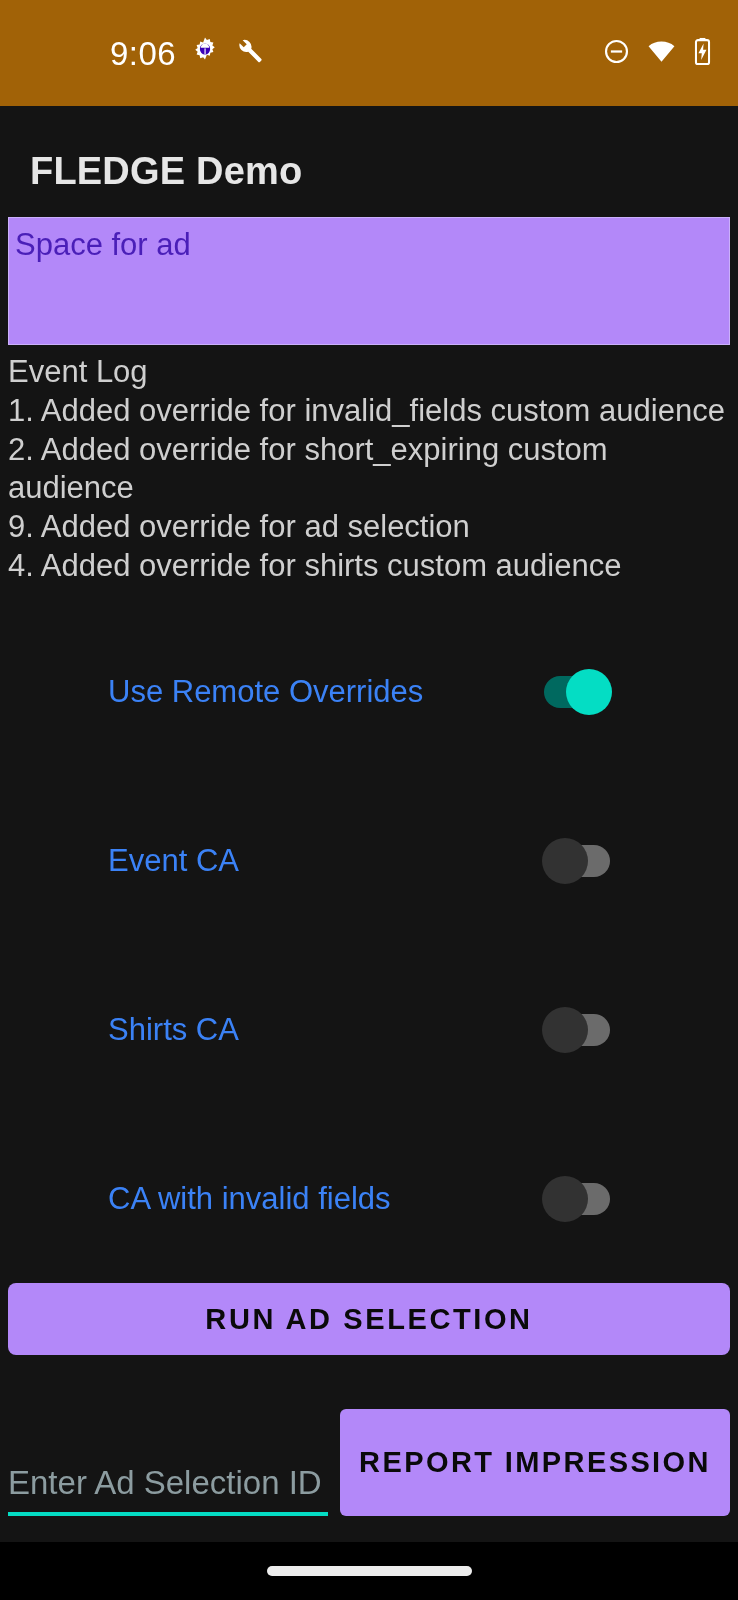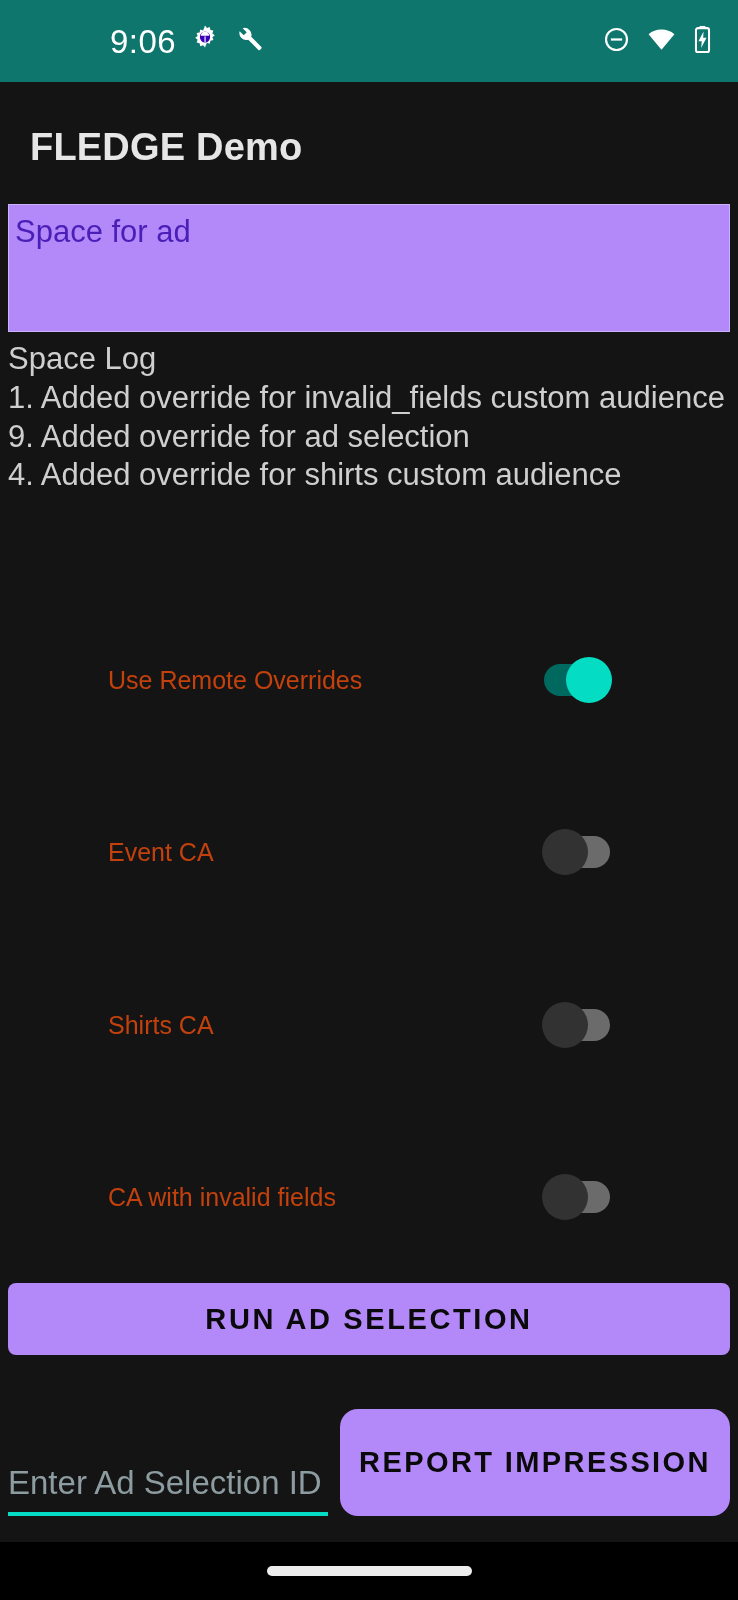--- a/index.html
+++ b/index.html
@@ -11,22 +11,22 @@
   }
   .phone {
     position:relative;
     width:738px; height:1600px;
     background:#141414;
     display:flex; flex-direction:column;
   }
 
   
   .status-bar {
-    height:82px;
-    background:#0f766e;
+    height:106px;
+    background:#a16207;
     display:flex; align-items:center;
     padding:0 26px 0 0;
     flex:0 0 auto;
     position:relative;
   }
   .sb-left {
     display:flex; align-items:center; gap:14px;
     padding-left:110px;
   }
   .sb-clock {
@@ -47,21 +47,21 @@
     color:#E6E6E6;
     font-size:38px;
     font-weight:bold;
     padding:44px 0 0 30px;
     letter-spacing:.2px;
     flex:0 0 auto;
   }
 
   
   .ad-space {
-    margin:35px 8px 0 8px;
+    margin:24px 8px 0 8px;
     height:128px;
     background:#B388F9;
     border:1px solid #cbb0fb;
     flex:0 0 auto;
   }
   .ad-space-label {
     color:#4a1fb8;
     font-size:31px;
     padding:10px 0 0 6px;
     line-height:1.1;
@@ -87,22 +87,22 @@
     display:flex; flex-direction:column;
     justify-content:space-around;
     padding:6px 0 0 0;
   }
   .switch-row {
     display:flex; align-items:center;
     padding:0 128px 0 108px;
     height:128px;
   }
   .switch-label {
-    color:#c2410c;
-    font-size:25px;
+    color:#3b82f6;
+    font-size:31px;
     line-height:1.2;
     flex:1 1 auto;
   }
   .switch {
     position:relative;
     width:66px; height:32px;
     flex:0 0 auto;
   }
   .switch .track {
     position:absolute; left:0; top:0;
@@ -158,21 +158,21 @@
     font-size:33px;
     padding:0 0 10px 0;
     outline:none;
   }
   .ad-input::placeholder { color:#8C9CA0; opacity:1; }
   .report-btn {
     flex:0 0 390px;
     background:#B388F9;
     color:#0a0a0a;
     border:none;
-    border-radius:18px;
+    border-radius:6px;
     height:107px;
     font-family:"Liberation Sans", sans-serif;
     font-size:29px;
     font-weight:bold;
     letter-spacing:2.4px;
     line-height:1.25;
     cursor:pointer;
   }
 
   
@@ -234,22 +234,23 @@
     </div>
   </div>
 
   <div class="app-title">FLEDGE Demo</div>
 
   <div class="ad-space">
     <div class="ad-space-label">Space for ad</div>
   </div>
 
   <div class="event-log">
-    <div class="event-log-line">Space Log</div>
+    <div class="event-log-line">Event Log</div>
     <div class="event-log-line">1. Added override for invalid_fields custom audience</div>
+    <div class="event-log-line">2. Added override for short_expiring custom audience</div>
     <div class="event-log-line">9. Added override for ad selection</div>
     <div class="event-log-line">4. Added override for shirts custom audience</div>
   </div>
 
   <div class="switch-list">
 
     <div class="switch-row">
       <span class="switch-label">Use Remote Overrides</span>
       <span class="switch on">
         <span class="track"></span>

